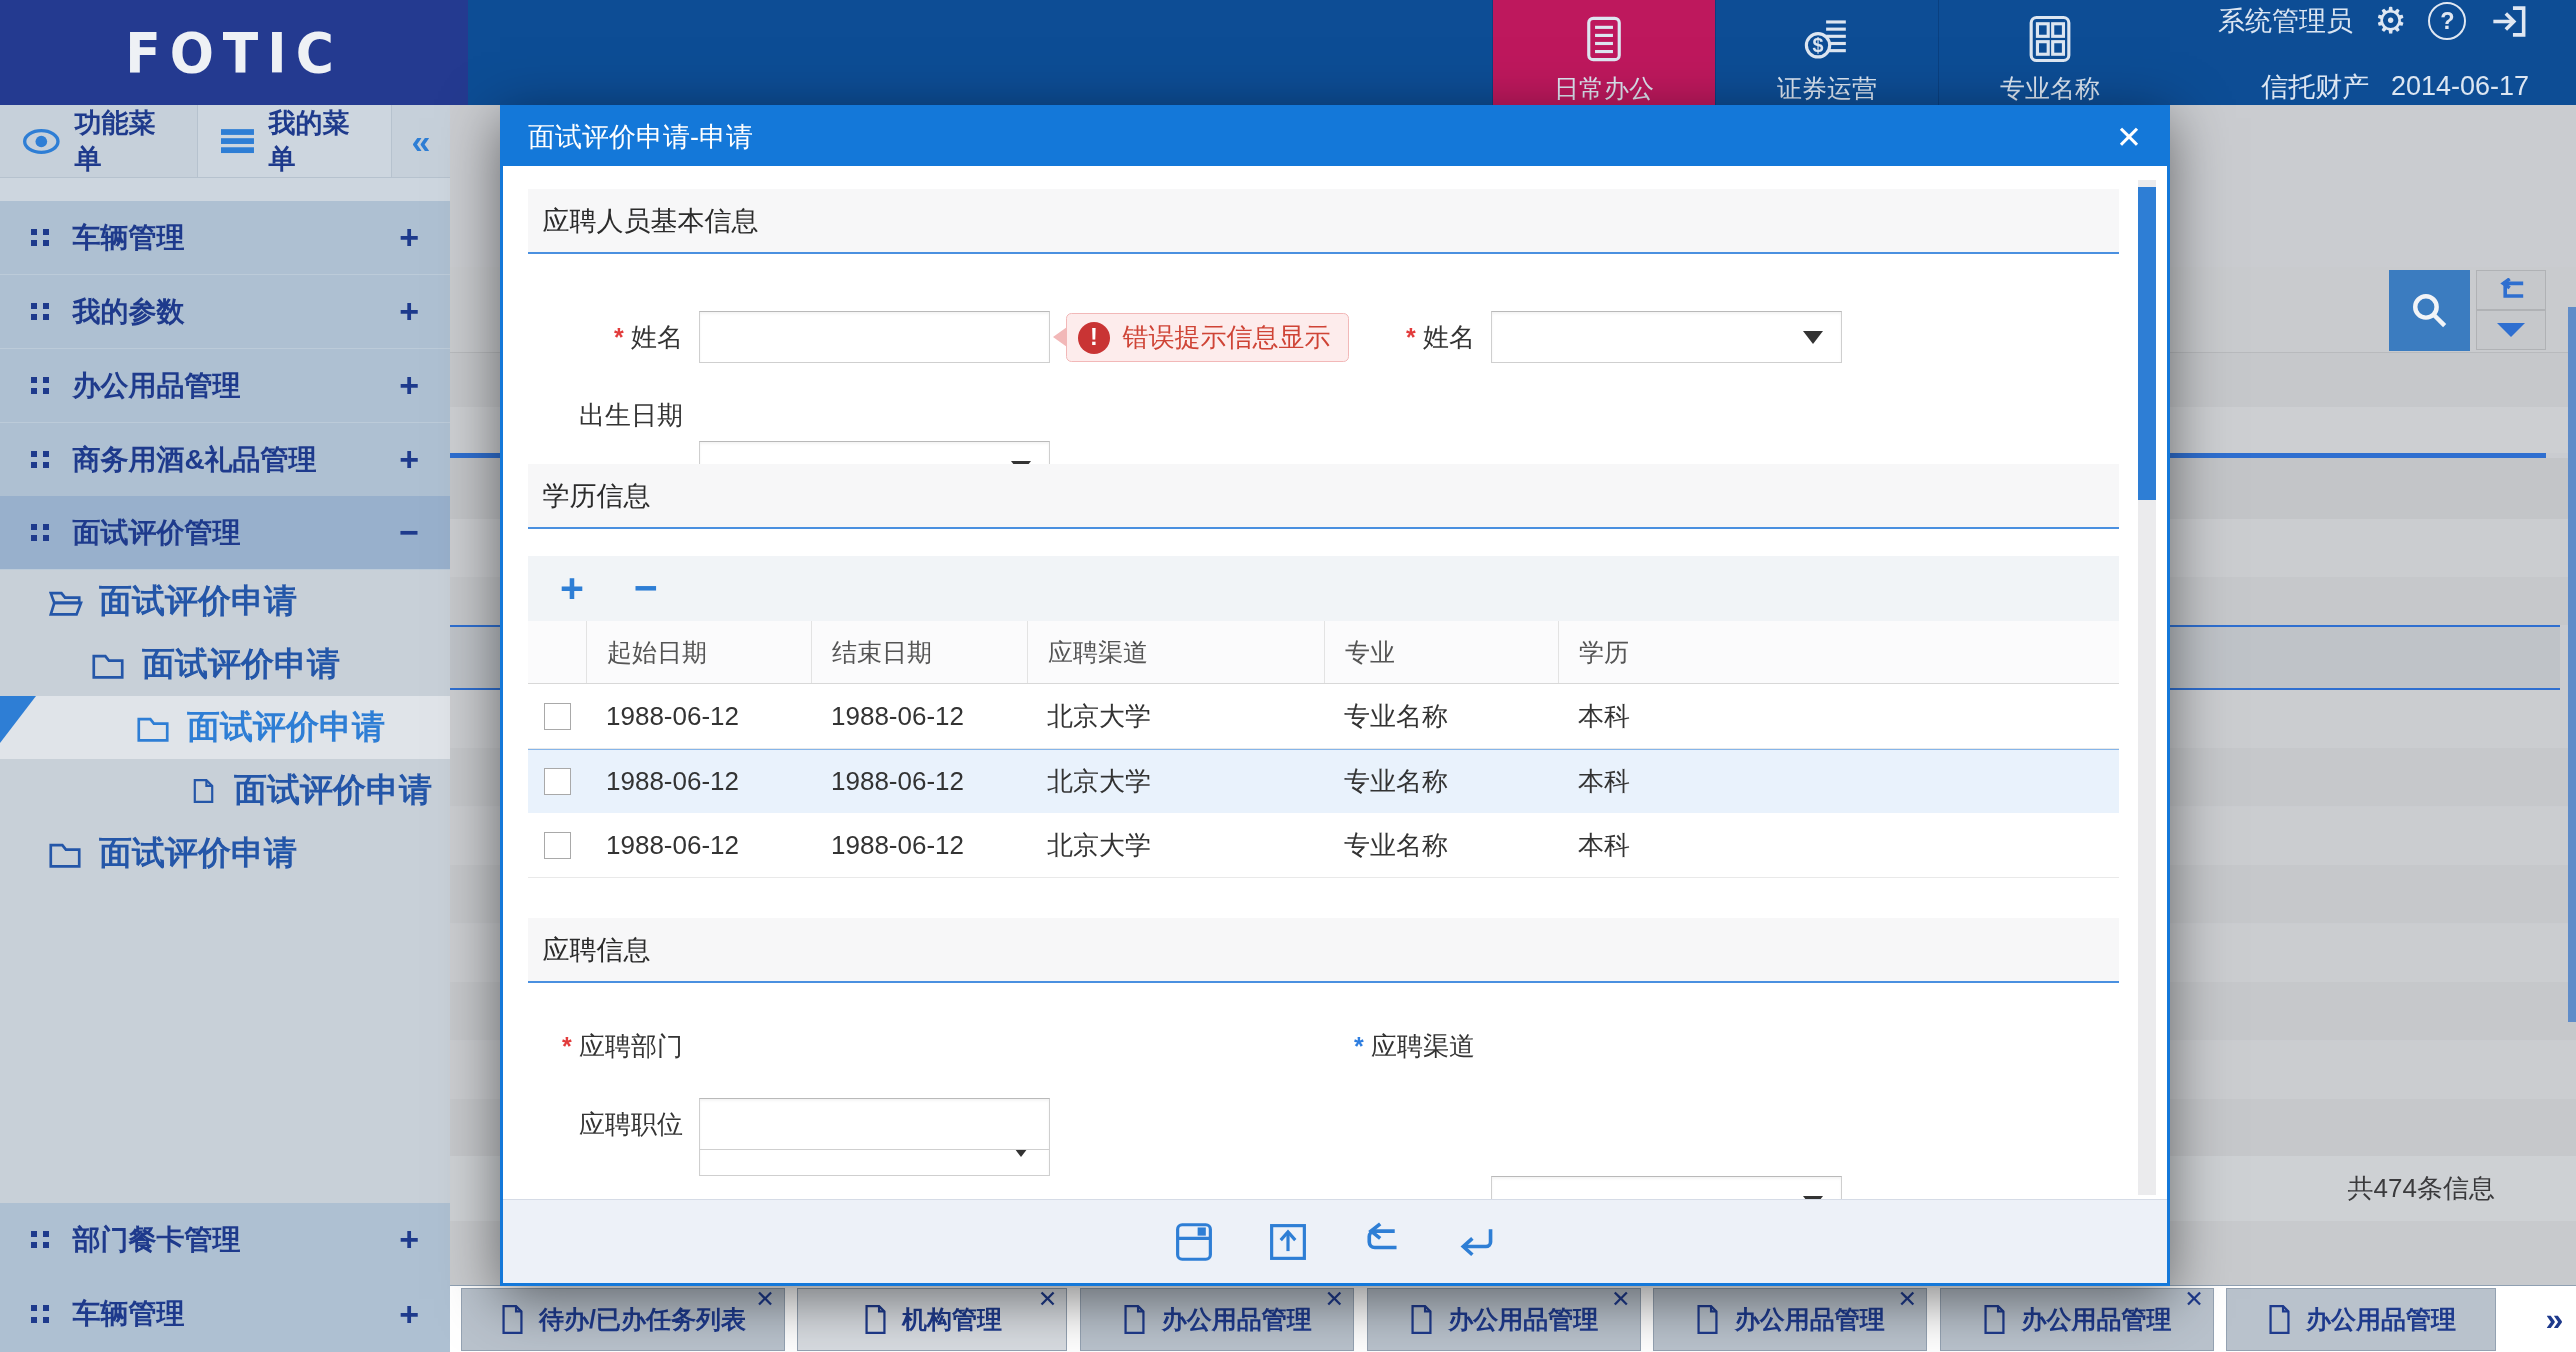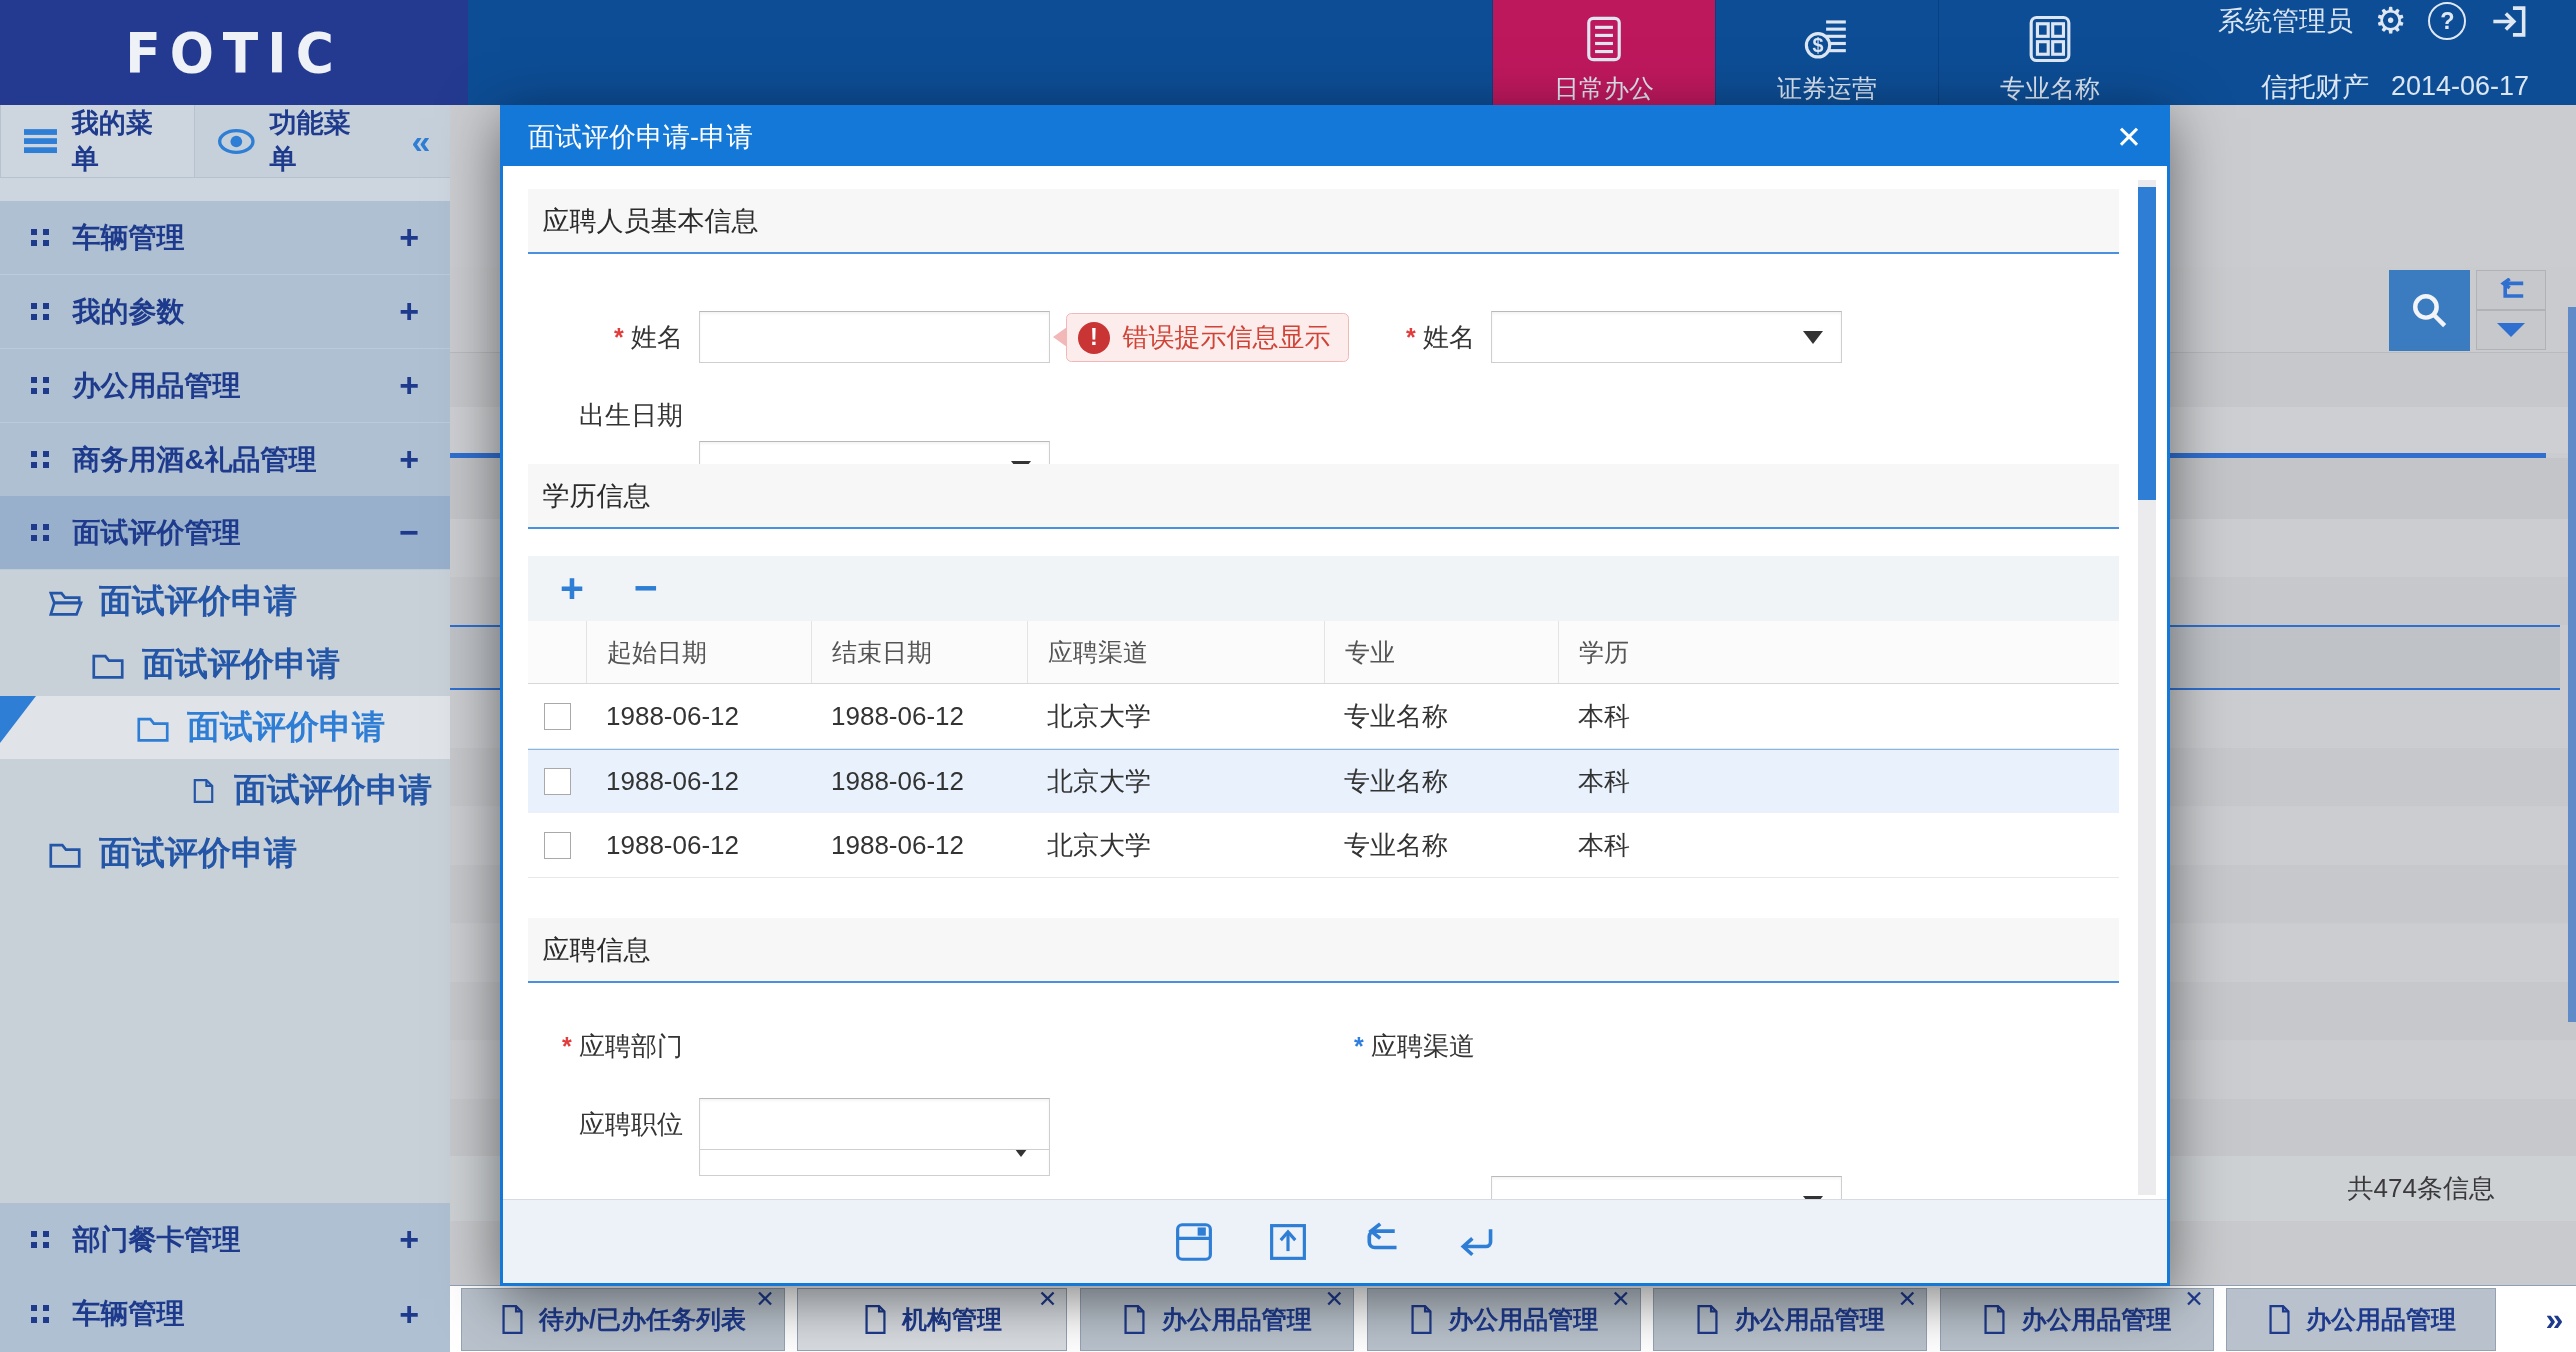--- a/index.html
+++ b/index.html
@@ -181,34 +181,34 @@
       </div>
       <div class="usr-row">
         <span>信托财产</span>
         <span>2014-06-17</span>
       </div>
     </div>
   </div>
 
   <div class="abs sidebar">
     <div class="abs side-tabs">
+      <div class="side-tab">
+        <svg width="40" height="27" viewBox="0 0 44 30">
+          <ellipse cx="22" cy="15" rx="20" ry="13" fill="none" stroke="#2e7ed5" stroke-width="4"></ellipse>
+          <circle cx="22" cy="15" r="7" fill="#2e7ed5"></circle>
+        </svg>
+        <span>功能菜单</span>
+      </div>
       <div class="side-tab t2">
         <svg width="36" height="27" viewBox="0 0 40 30" fill="#2e7ed5">
           <rect y="0" width="40" height="7"></rect>
             <rect y="11" width="40" height="7"></rect>
             <rect y="22" width="40" height="7"></rect>
         </svg>
         <span>我的菜单</span>
-      </div>
-      <div class="side-tab">
-        <svg width="40" height="27" viewBox="0 0 44 30">
-          <ellipse cx="22" cy="15" rx="20" ry="13" fill="none" stroke="#2e7ed5" stroke-width="4"></ellipse>
-          <circle cx="22" cy="15" r="7" fill="#2e7ed5"></circle>
-        </svg>
-        <span>功能菜单</span>
       </div>
       <div class="collapse-btn">«</div>
     </div>
     <div class="abs side-spacer"></div>
 
     <div class="abs grp" style="top:96px;">
       <span class="dots">
           <span></span>
           <span></span>
           <span></span>

